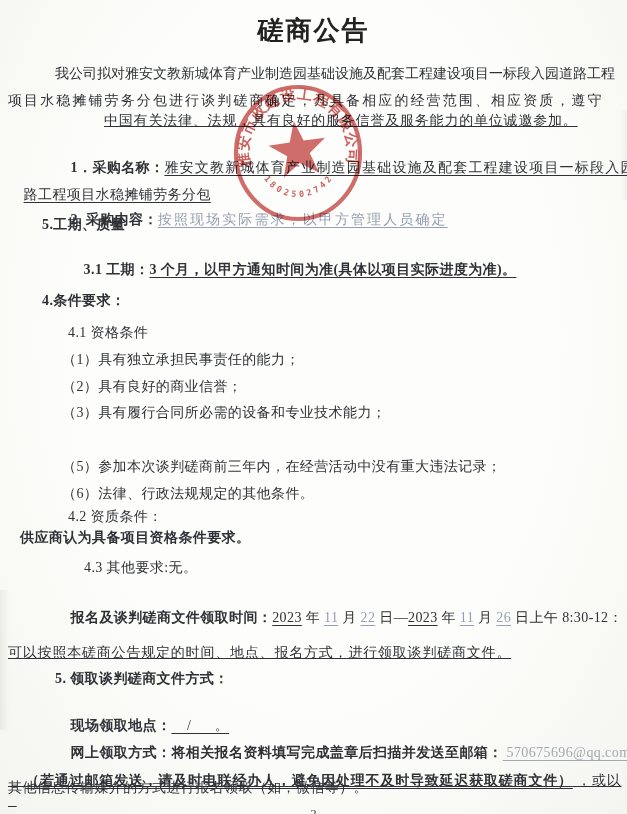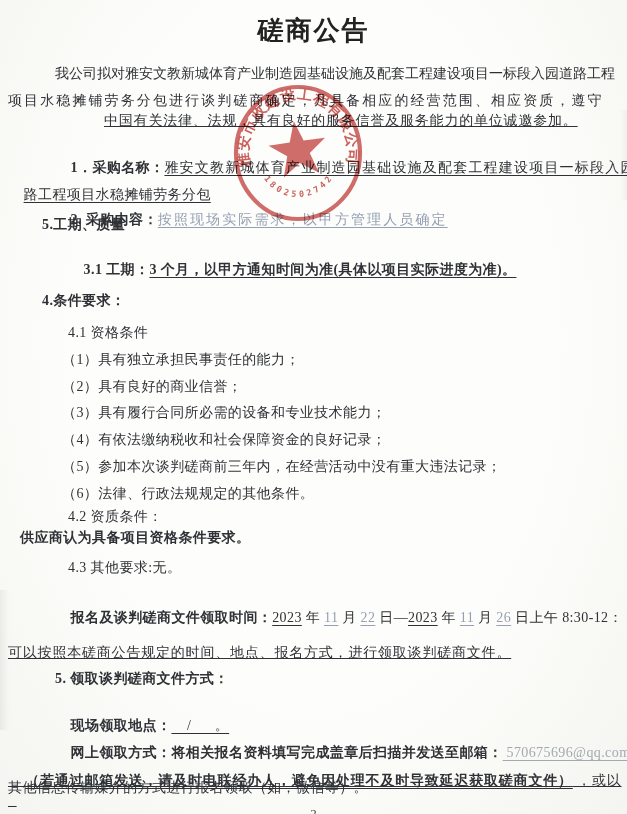--- a/index.html
+++ b/index.html
@@ -57,26 +57,25 @@
   <div class="line b" style="left:42px;top:208px">5.工期、质量</div>
   <div class="line" style="left:68px;top:233px">
     <span class="b">3.1 工期：</span><span class="b ud">3 个月，以甲方通知时间为准(具体以项目实际进度为准)。</span>
   </div>
 
   <div class="line b" style="left:42px;top:284px">4.条件要求：</div>
   <div class="line" style="left:68px;top:316px">4.1 资格条件</div>
   <div class="line" style="left:62px;top:343px">（1）具有独立承担民事责任的能力；</div>
   <div class="line" style="left:62px;top:370px">（2）具有良好的商业信誉；</div>
   <div class="line" style="left:62px;top:396px">（3）具有履行合同所必需的设备和专业技术能力；</div>
-  <div class="line" style="left:62px;top:423px">（4）有依法缴纳税收和社会保障资金的良好记录；</div>
   <div class="line" style="left:62px;top:450px">（5）参加本次谈判磋商前三年内，在经营活动中没有重大违法记录；</div>
   <div class="line" style="left:62px;top:477px">（6）法律、行政法规规定的其他条件。</div>
   <div class="line" style="left:68px;top:500px">4.2 资质条件：</div>
   <div class="line b" style="left:20px;top:521px">供应商认为具备项目资格条件要求。</div>
-  <div class="line" style="left:68px;top:551px">4.3 其他要求:无。</div>
+  <div class="line" style="left:84px;top:551px">4.3 其他要求:无。</div>
 
   <div class="line" style="left:55px;top:581px">
     <span class="b">报名及谈判磋商文件领取时间：</span><span class="ud">2023</span><span> 年 </span><span class="ud pale">11</span><span> 月 </span><span class="ud pale">22</span><span> 日—</span><span class="ud">2023</span><span> 年 </span><span class="ud pale">11</span><span> 月 </span><span class="ud pale">26</span><span> 日上午 8:30-12：</span>
   </div>
   <div class="line ls08" style="left:8px;top:636px">可以按照本磋商公告规定的时间、地点、报名方式，进行领取谈判磋商文件。</div>
 
   <div class="line b" style="left:55px;top:662px">5. 领取谈判磋商文件方式：</div>
   <div class="line" style="left:55px;top:689px">
     <span class="b">现场领取地点：</span><span class="ud">    /      。</span>
   </div>

